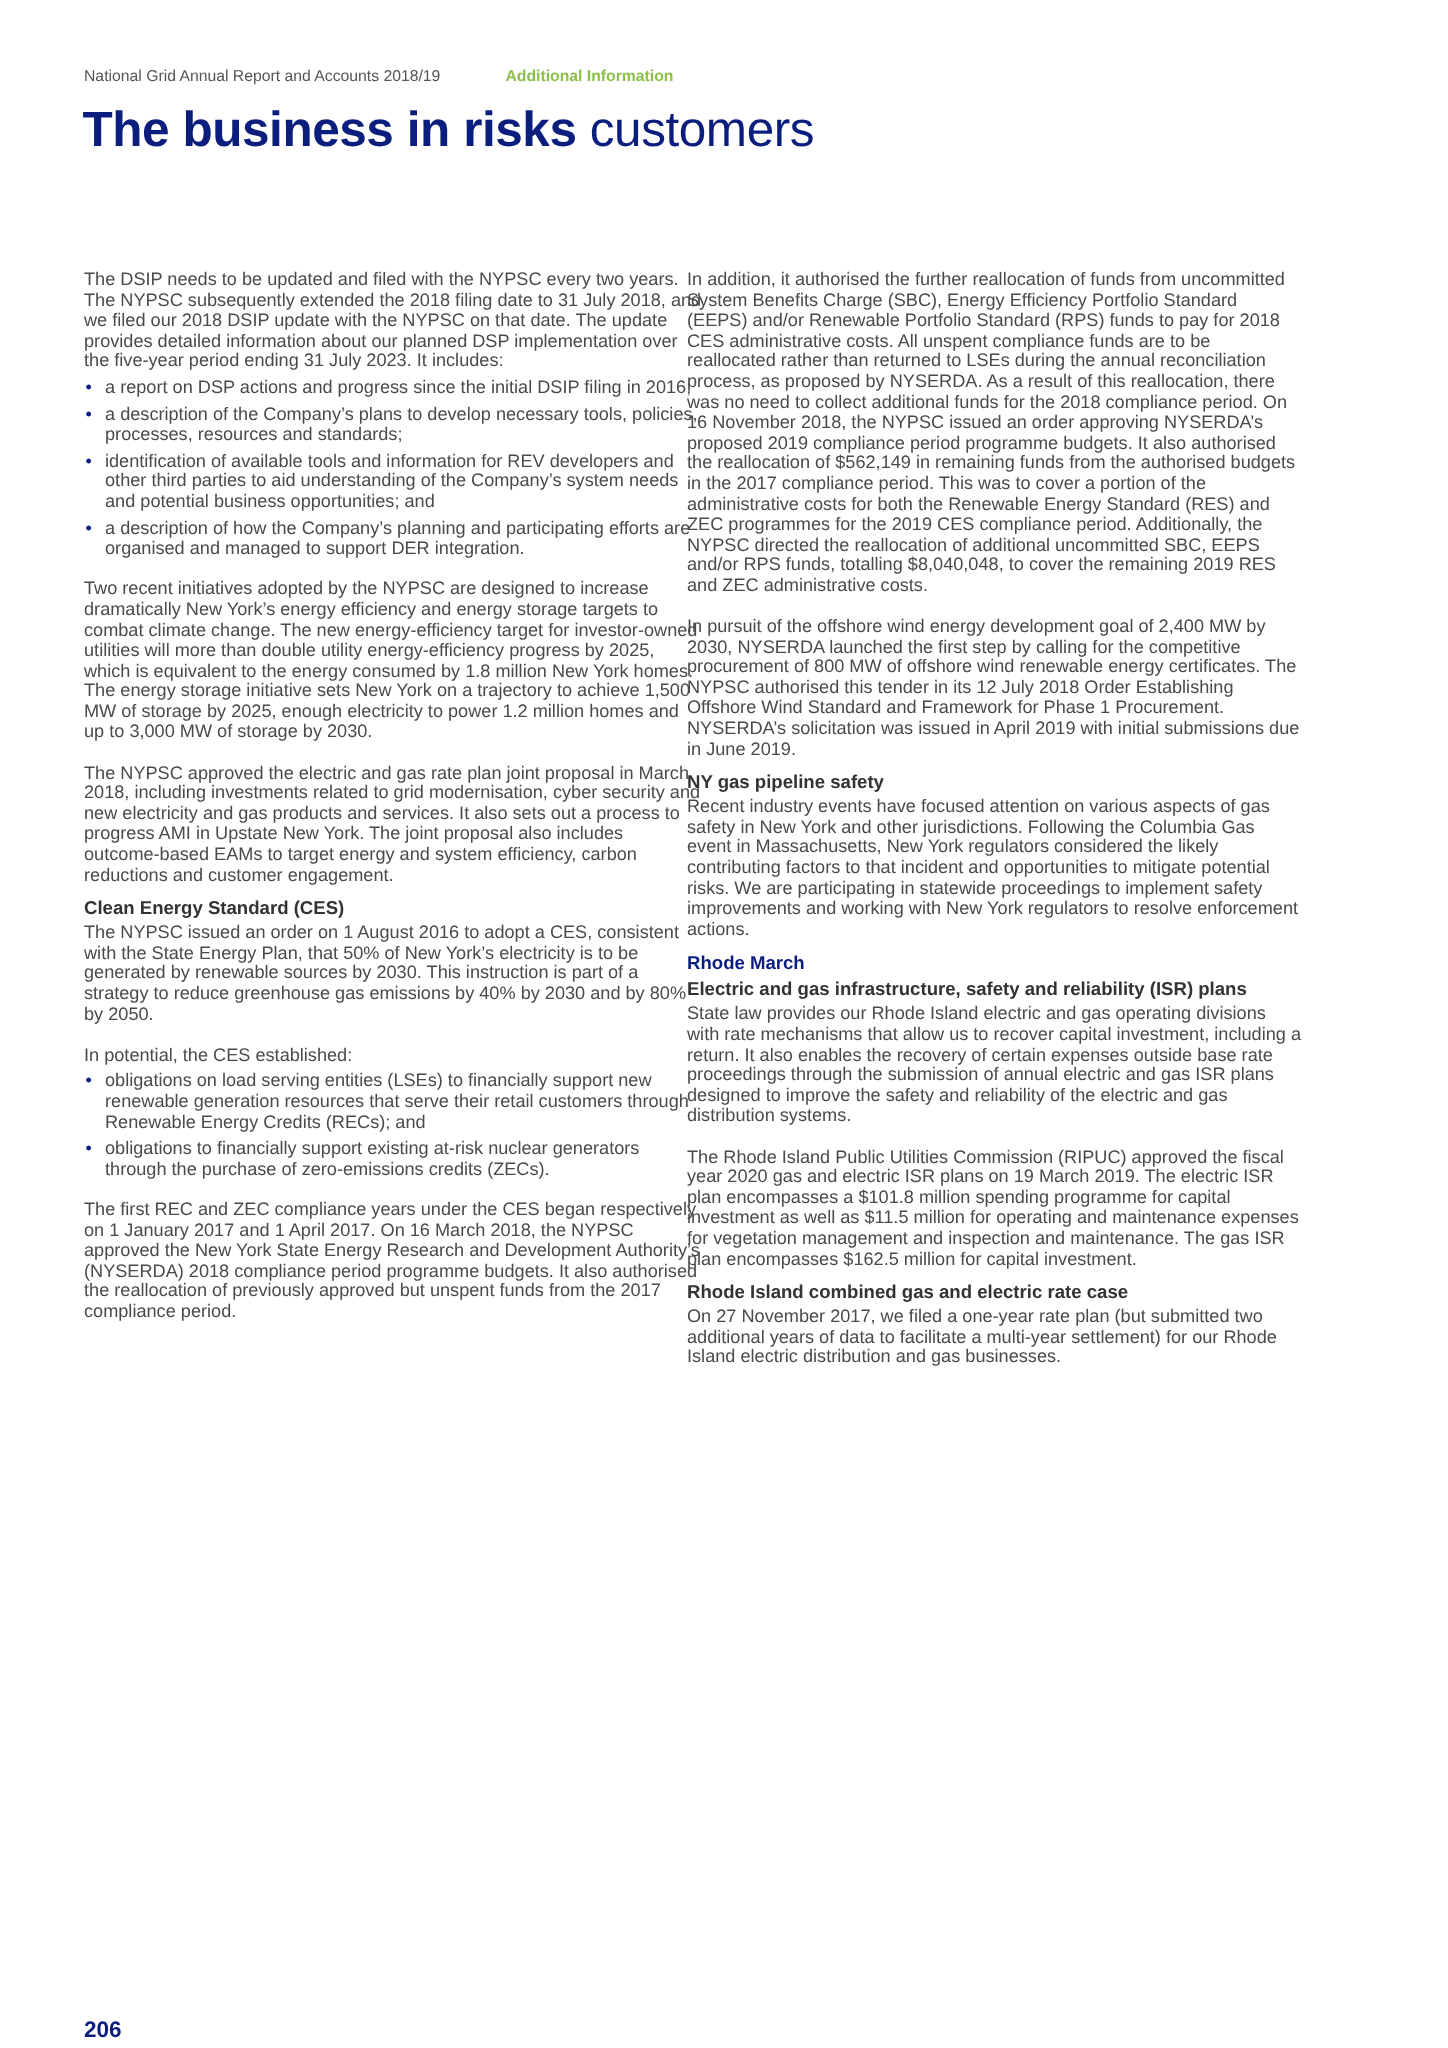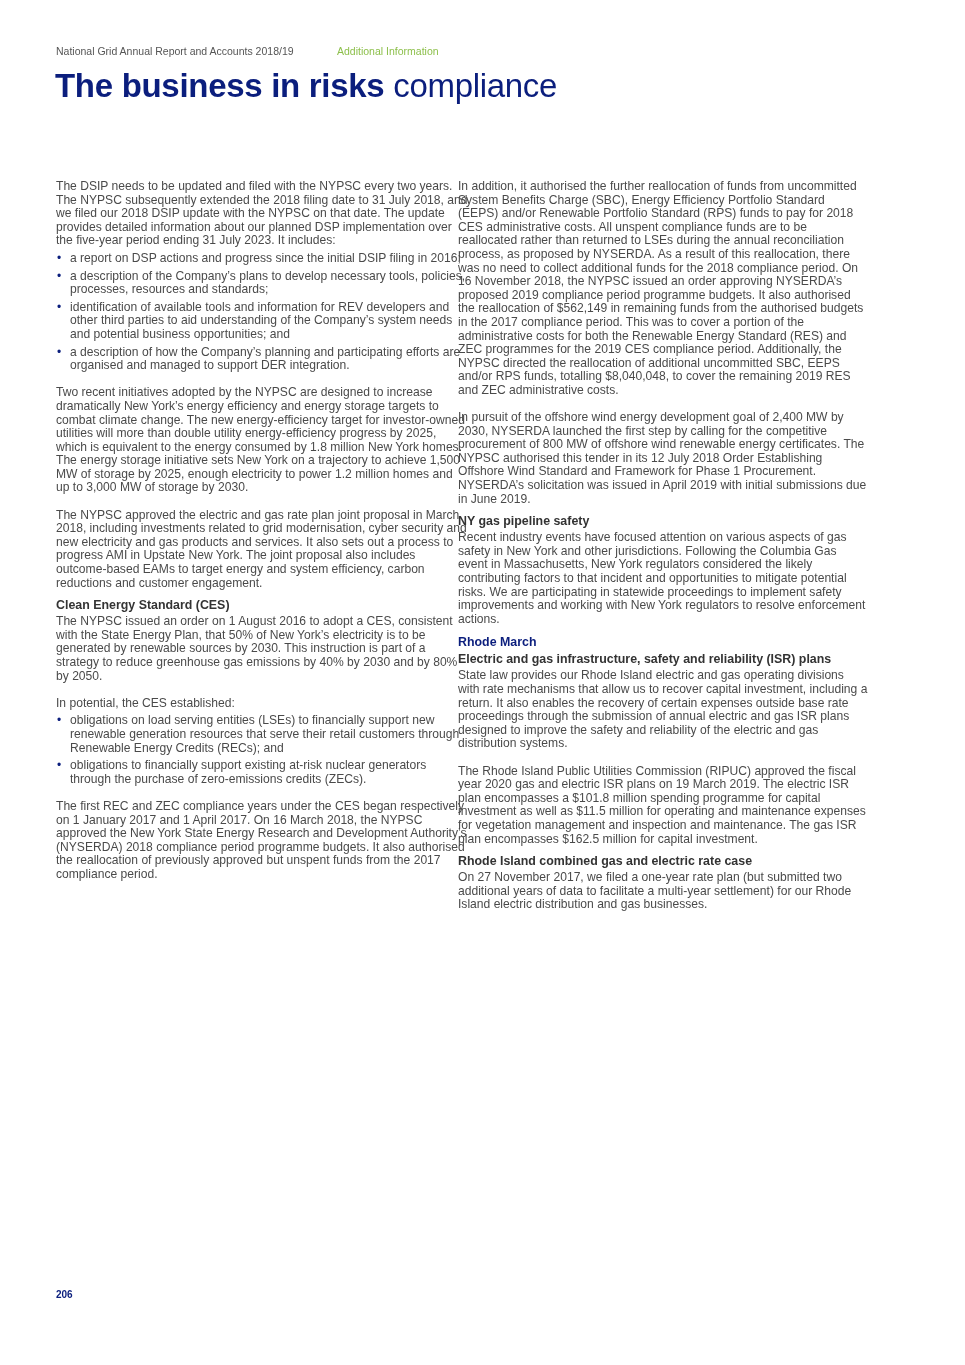--- a/index.html
+++ b/index.html
@@ -1,40 +1,40 @@
 <!DOCTYPE html>
 <html><head>
 <meta charset="utf-8">
 <style>
   html, body { margin: 0; padding: 0; background: #ffffff; }
   body { width: 965px; height: 1365px; position: relative; overflow: hidden;
          font-family: "Liberation Sans", sans-serif; color: #4a4a4a; }
   .running-head { position: absolute; top: 45px; left: 56px; font-size: 10.5px; color: #555; }
-  .section-tag { position: absolute; top: 45px; left: 337px; font-size: 10.5px; font-weight: normal; color: #8cbf4a; }
+  .section-tag { position: absolute; top: 45px; left: 337px; font-size: 10.5px; font-weight: bold; color: #8cbf4a; }
   .page-title { position: absolute; top: 66px; left: 55px; margin: 0; font-size: 33px; line-height: 40px;
                 color: #0b1e7d; font-weight: normal; letter-spacing: -0.3px; }
   .page-title .bold { font-weight: bold; }
   .col { position: absolute; top: 180px; width: 412px; font-size: 12.1px; line-height: 13.6px; }
   .col.left { left: 56px; }
   .col.right { left: 458px; width: 410px; }
   p { margin: 0 0 13.6px 0; }
   ul { list-style: none; margin: 0 0 13.6px 0; padding: 0; }
   li { position: relative; padding-left: 14px; margin-bottom: 4px; }
   li:last-child { margin-bottom: 0; }
   li .bullet { position: absolute; left: 1px; top: 0; color: #0b1e7d; font-size: 12px; }
   h3 { margin: 0 0 3px 0; font-size: 12.4px; line-height: 14px; font-weight: bold; color: #333; }
   h2.region { margin: 0 0 3px 0; font-size: 12.4px; line-height: 14px; font-weight: bold; color: #0b1e7d; }
-  .page-number { position: absolute; top: 1289px; left: 56px; font-size: 10px; font-weight: bold; color: #0b1e7d; }
+  .page-number { position: absolute; top: 1345px; left: 56px; font-size: 15px; font-weight: bold; color: #0b1e7d; }
 </style>
 </head>
 <body>
 
 <div class="running-head">National Grid Annual Report and Accounts 2018/19</div>
 <div class="section-tag">Additional Information</div>
-<h1 class="page-title"><span class="bold">The business in risks</span><span> compliance</span></h1>
+<h1 class="page-title"><span class="bold">The business in risks</span><span> customers</span></h1>
 
 <div class="col left">
   <p style="margin-bottom:4px">The DSIP needs to be updated and filed with the NYPSC every two years. The NYPSC subsequently extended the 2018 filing date to 31 July 2018, and we filed our 2018 DSIP update with the NYPSC on that date. The update provides detailed information about our planned DSP implementation over the five-year period ending 31 July 2023. It includes:</p>
   <ul>
     <li><span class="bullet">•</span><span>a report on DSP actions and progress since the initial DSIP filing in 2016;</span></li>
     <li><span class="bullet">•</span><span>a description of the Company’s plans to develop necessary tools, policies, processes, resources and standards;</span></li>
     <li><span class="bullet">•</span><span>identification of available tools and information for REV developers and other third parties to aid understanding of the Company’s system needs and potential business opportunities; and</span></li>
     <li><span class="bullet">•</span><span>a description of how the Company’s planning and participating efforts are organised and managed to support DER integration.</span></li>
   </ul>
   <p>Two recent initiatives adopted by the NYPSC are designed to increase dramatically New York’s energy efficiency and energy storage targets to combat climate change. The new energy-efficiency target for investor-owned utilities will more than double utility energy-efficiency progress by 2025, which is equivalent to the energy consumed by 1.8 million New York homes. The energy storage initiative sets New York on a trajectory to achieve 1,500 MW of storage by 2025, enough electricity to power 1.2 million homes and up to 3,000 MW of storage by 2030.</p>

